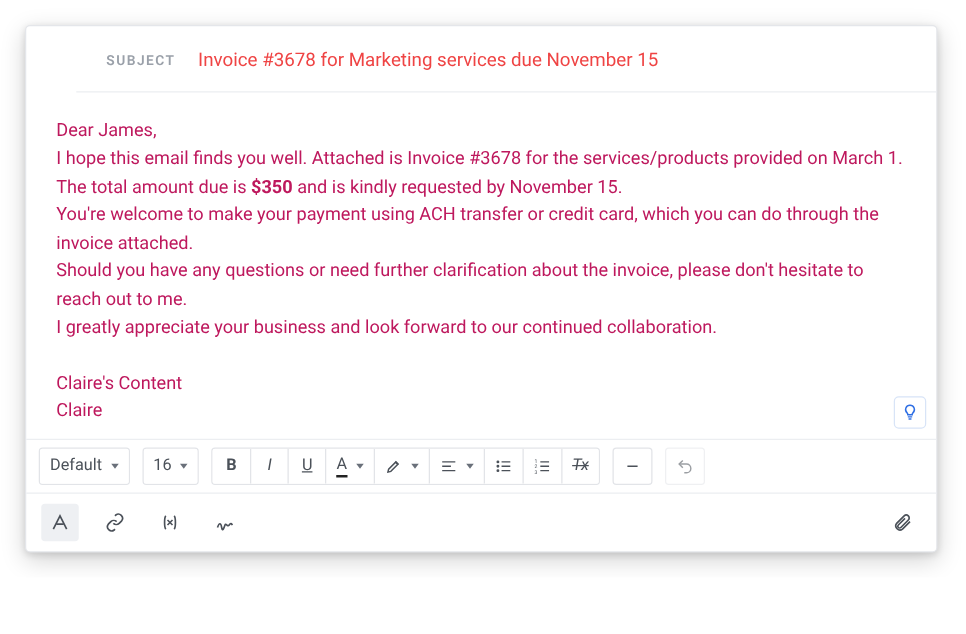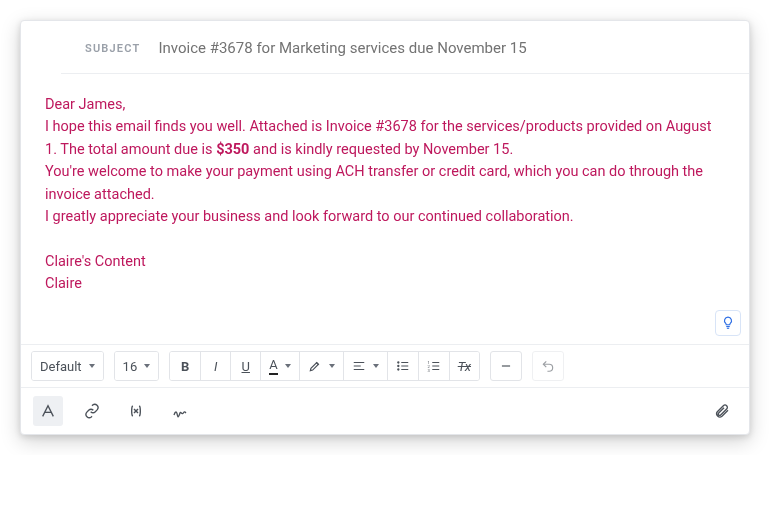--- a/index.html
+++ b/index.html
@@ -25,21 +25,21 @@
     margin-left: 40px;
   }
   .subject-label {
     font-size: 11px;
     letter-spacing: 1.2px;
     color: #9aa0a9;
     font-weight: 600;
   }
   .subject-value {
     font-size: 15px;
-    color: #737373;
+    color: #ef4444;
   }
   .body-area {
     padding: 20px 24px 10px 24px;
     font-size: 14.5px;
     line-height: 1.55;
     color: #be185d;
     position: relative;
     min-height: 270px;
   }
   .body-area p { margin: 0; }
@@ -134,23 +134,24 @@
 <div class="compose">
 
   <div class="subject-row">
     <span class="subject-label">SUBJECT</span>
     <span class="subject-value">Invoice #3678 for Marketing services due November 15</span>
   </div>
 
   <div class="body-area">
     <p>Dear James,</p>
     <p>
-      <span>I hope this email finds you well. Attached is Invoice #3678 for the services/products provided on August 1. The total amount due is </span><strong>$350</strong><span> and is kindly requested by November 15.</span>
+      <span>I hope this email finds you well. Attached is Invoice #3678 for the services/products provided on March 1. The total amount due is </span><strong>$350</strong><span> and is kindly requested by November 15.</span>
     </p>
     <p>You're welcome to make your payment using ACH transfer or credit card, which you can do through the invoice attached.</p>
+    <p>Should you have any questions or need further clarification about the invoice, please don't hesitate to reach out to me.</p>
     <p>I greatly appreciate your business and look forward to our continued collaboration.</p>
     <div class="spacer"></div>
     <p>Claire's Content</p>
     <p>Claire</p>
 
     <div class="lightbulb">
       <svg width="14" height="14" viewBox="0 0 24 24" fill="none" stroke="currentColor" stroke-width="2">
           <path d="M9 18h6"></path>
           <path d="M10 21h4"></path>
           <path d="M12 2a6 6 0 0 0-4 10.5c.7.7 1 1.5 1 2.5h6c0-1 .3-1.8 1-2.5A6 6 0 0 0 12 2z"></path>

